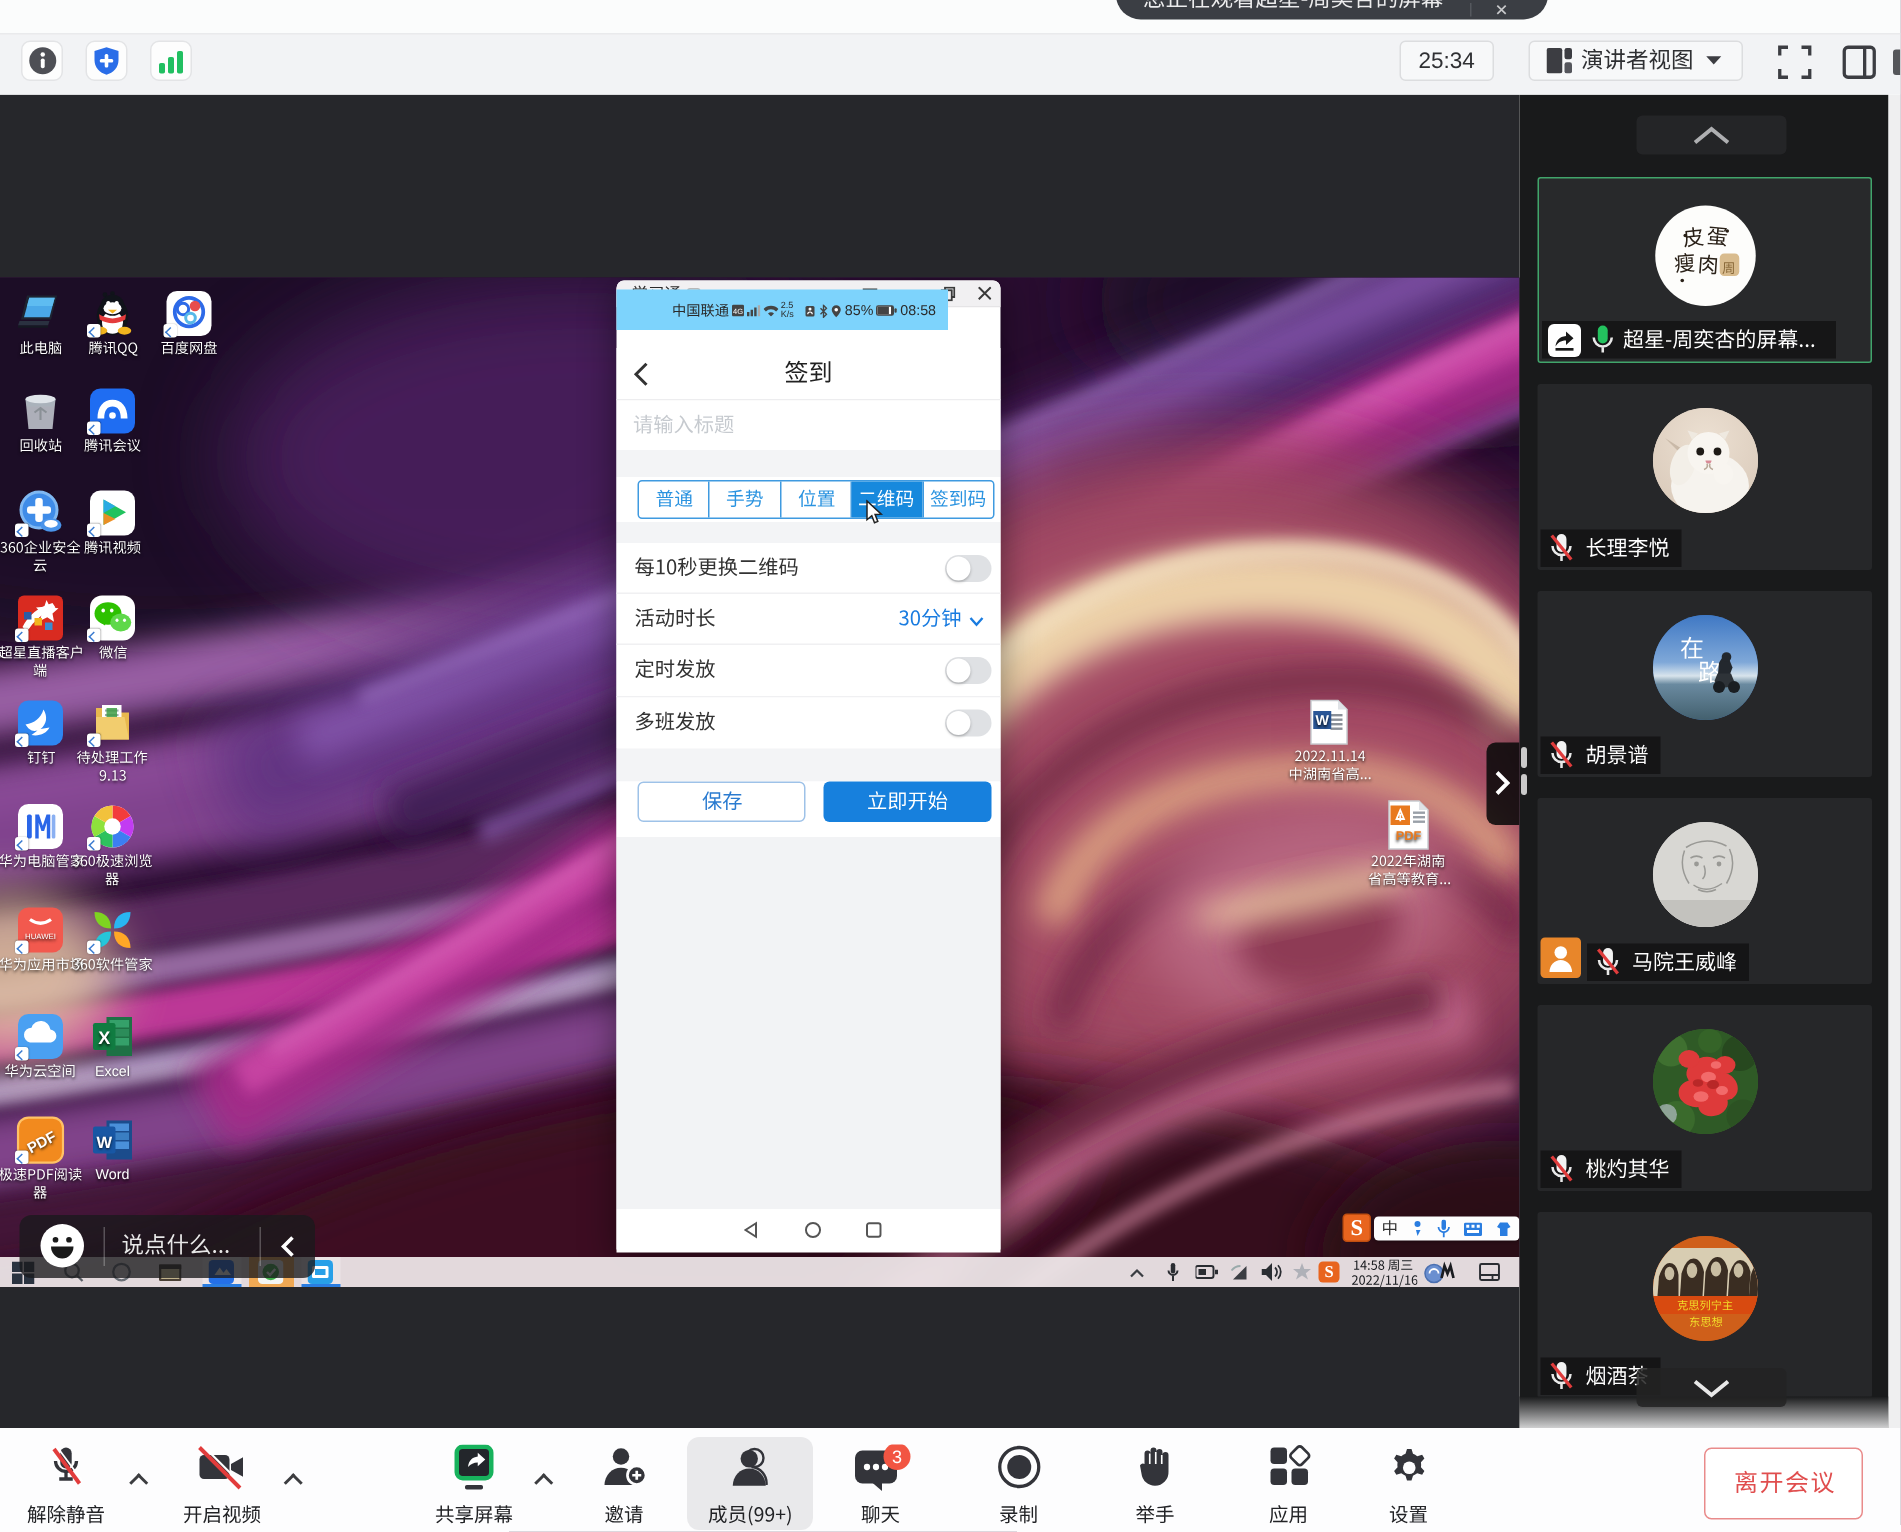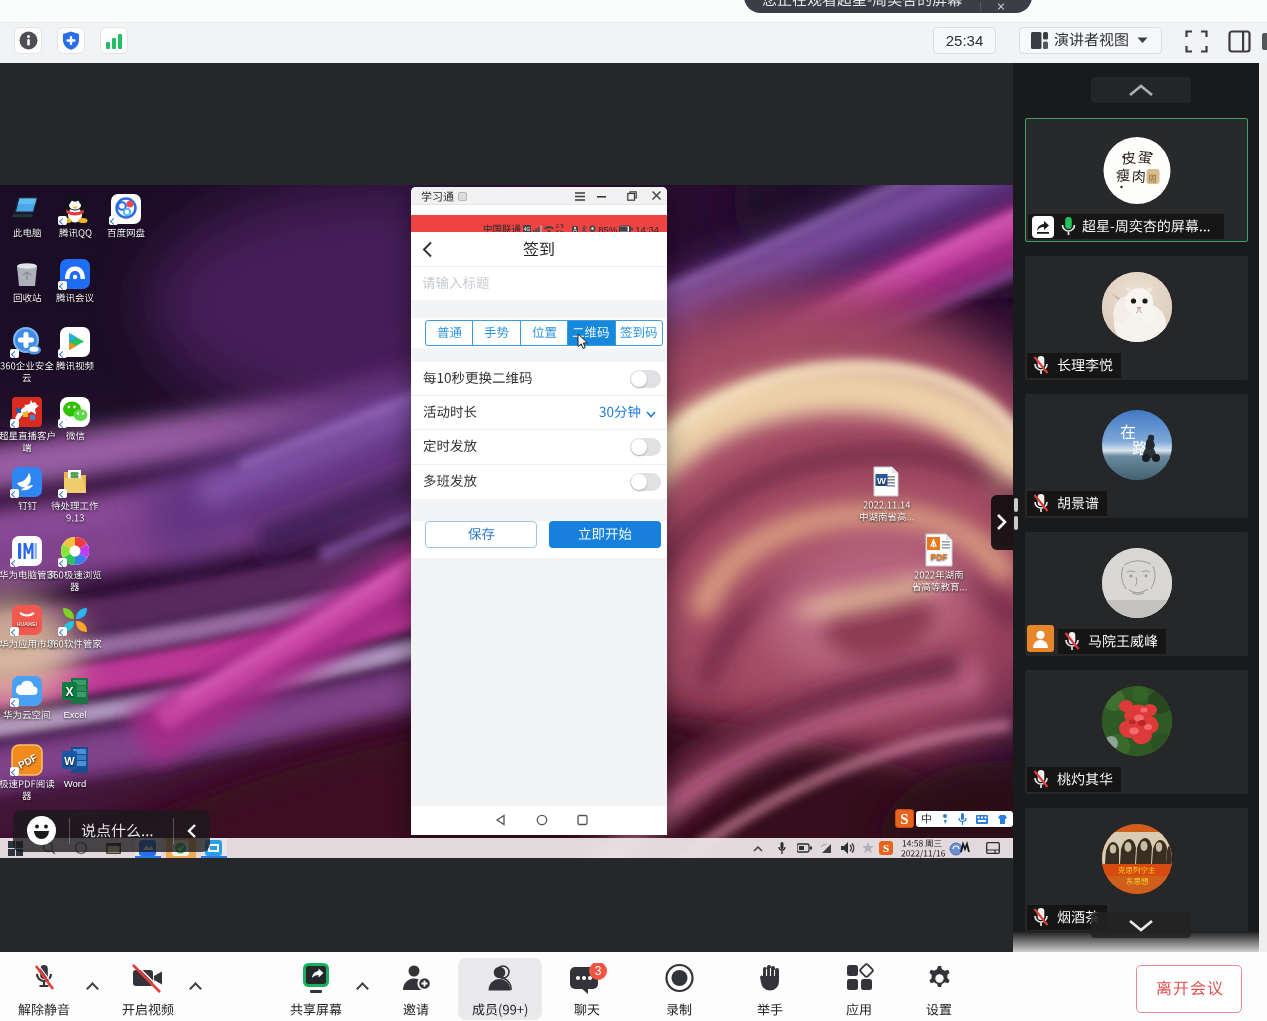--- a/index.html
+++ b/index.html
@@ -525,21 +525,21 @@
             </svg>
           <svg style="position:absolute;left:216px;top:4px;" width="10" height="10" viewBox="0 0 10 10">
               <rect x="0.8" y="2.5" width="6.7" height="6.7" fill="none" stroke="#3a3a3a" stroke-width="1.2"></rect>
               <path d="M3,2.5 L3,0.8 L9.2,0.8 L9.2,7 L7.5,7" stroke="#3a3a3a" stroke-width="1.2" fill="none"></path>
             </svg>
           <svg style="position:absolute;left:241px;top:4px;" width="9" height="9" viewBox="0 0 9 9">
               <path d="M0.5,0.5 L8.5,8.5 M8.5,0.5 L0.5,8.5" stroke="#3a3a3a" stroke-width="1.3"></path>
             </svg>
         </div>
 
-        <div style="position:absolute;left:0;top:28px;width:256px;height:27px;background:#ef4444;">
+        <div style="position:absolute;left:0;top:6px;width:221px;height:27px;background:#7dd3fc;">
           <div style="position:absolute;right:8px;top:8px;font-size:9.5px;color:#2a2a2a;white-space:nowrap;display:flex;align-items:center;gap:2px;">
             <svg width="38" height="11" viewBox="0 -8.4 38 11" style="display:inline-block;vertical-align:middle;" fill="#2a2a2a">
                 <path transform="translate(0.0,0) scale(0.009500,-0.009500)" d="M458 840V661H96V186H171V248H458V-79H537V248H825V191H902V661H537V840ZM171 322V588H458V322ZM825 322H537V588H825Z"></path>
                 <path transform="translate(9.5,0) scale(0.009500,-0.009500)" d="M592 320C629 286 671 238 691 206L743 237C722 268 679 315 641 347ZM228 196V132H777V196H530V365H732V430H530V573H756V640H242V573H459V430H270V365H459V196ZM86 795V-80H162V-30H835V-80H914V795ZM162 40V725H835V40Z"></path>
                 <path transform="translate(19.0,0) scale(0.009500,-0.009500)" d="M485 794C525 747 566 681 584 638L648 672C630 716 587 778 546 824ZM810 824C786 766 740 685 703 632H453V563H636V442L635 381H428V311H627C610 198 555 68 392 -36C411 -48 437 -72 449 -88C577 -1 643 100 677 199C729 75 809 -24 916 -79C927 -60 950 -32 966 -17C840 39 751 162 707 311H956V381H710L711 441V563H918V632H781C816 681 854 744 887 801ZM38 135 53 63 313 108V-80H379V120L462 134L458 199L379 187V729H423V797H47V729H101V144ZM169 729H313V587H169ZM169 524H313V381H169ZM169 317H313V176L169 154Z"></path>
                 <path transform="translate(28.5,0) scale(0.009500,-0.009500)" d="M65 757C124 705 200 632 235 585L290 635C253 681 176 751 117 800ZM256 465H43V394H184V110C140 92 90 47 39 -8L86 -70C137 -2 186 56 220 56C243 56 277 22 318 -3C388 -45 471 -57 595 -57C703 -57 878 -52 948 -47C949 -27 961 7 969 26C866 16 714 8 596 8C485 8 400 15 333 56C298 79 276 97 256 108ZM364 803V744H787C746 713 695 682 645 658C596 680 544 701 499 717L451 674C513 651 586 619 647 589H363V71H434V237H603V75H671V237H845V146C845 134 841 130 828 129C816 129 774 129 726 130C735 113 744 88 747 69C814 69 857 69 883 80C909 91 917 109 917 146V589H786C766 601 741 614 712 628C787 667 863 719 917 771L870 807L855 803ZM845 531V443H671V531ZM434 387H603V296H434ZM434 443V531H603V443ZM845 387V296H671V387Z"></path>
               </svg>
             <svg width="8" height="8" viewBox="0 0 8 8">
                 <rect width="8" height="8" rx="1" fill="#444"></rect>
                 <text x="4" y="6.3" font-size="5" fill="#fff" text-anchor="middle">4G</text>
@@ -568,21 +568,21 @@
                 <path d="M3.5,0.5 a3,3 0 0 1 3,3 c0,2 -3,5 -3,5 c0,0 -3,-3 -3,-5 a3,3 0 0 1 3,-3 Z" fill="#444"></path>
                 <circle cx="3.5" cy="3.5" r="1.2" fill="#fff"></circle>
               </svg>
             <span>85%</span>
             <svg width="14" height="8" viewBox="0 0 14 8">
                 <rect x="0" y="0.5" width="12" height="7" rx="1.5" fill="#444"></rect>
                 <rect x="1" y="1.5" width="9" height="5" fill="#fff"></rect>
                 <rect x="1" y="1.5" width="7.6" height="5" fill="#444"></rect>
                 <rect x="12.3" y="2.5" width="1.5" height="3" rx="0.7" fill="#444"></rect>
               </svg>
-            <span>14:34</span>
+            <span>08:58</span>
           </div>
         </div>
 
         <div style="position:absolute;left:0;top:45px;width:256px;height:35px;background:#fff;border-bottom:1px solid #ededef;">
           <svg style="position:absolute;left:11px;top:9px;" width="11" height="17" viewBox="0 0 11 17">
               <path d="M9,1.5 L2,8.5 L9,15.5" stroke="#333" stroke-width="2" fill="none"></path>
             </svg>
           <div style="position:absolute;left:0;width:256px;text-align:center;top:8px;font-size:16px;color:#222;"><svg width="32" height="18" viewBox="0 -14.1 32 18" style="display:inline-block;vertical-align:middle;" fill="#222">
                 <path transform="translate(0.0,0) scale(0.016000,-0.016000)" d="M424 280C460 215 498 128 512 75L576 101C561 153 521 238 484 302ZM176 252C219 190 266 108 286 57L349 88C329 139 280 219 236 279ZM701 403H294V339H701ZM574 845C548 772 503 701 449 654C460 648 477 638 491 628C388 514 204 420 35 370C52 354 70 329 80 310C152 334 225 365 294 403C370 444 441 493 501 547C606 451 773 362 916 319C927 339 948 367 964 381C816 418 637 502 542 586L563 610L526 629C542 647 558 668 573 690H665C698 647 730 592 744 557L815 575C802 607 774 652 745 690H939V752H611C624 777 635 802 645 828ZM185 845C154 746 99 647 37 583C54 573 85 554 99 542C133 582 167 633 197 690H241C266 646 289 593 299 558L366 578C358 608 338 651 316 690H477V752H227C237 777 247 802 256 827ZM759 297C717 200 658 91 600 13H63V-54H934V13H686C734 91 786 190 827 277Z"></path>
                 <path transform="translate(16.0,0) scale(0.016000,-0.016000)" d="M641 754V148H711V754ZM839 824V37C839 20 834 15 817 15C800 14 745 14 686 16C698 -4 710 -38 714 -59C787 -59 840 -57 871 -44C901 -32 912 -10 912 37V824ZM62 42 79 -30C211 -4 401 32 579 67L575 133L365 94V251H565V318H365V425H294V318H97V251H294V82ZM119 439C143 450 180 454 493 484C507 461 519 440 528 422L585 460C556 517 490 608 434 675L379 643C404 613 430 577 454 543L198 521C239 575 280 642 314 708H585V774H71V708H230C198 637 157 573 142 554C125 530 110 513 94 510C103 490 114 455 119 439Z"></path>

